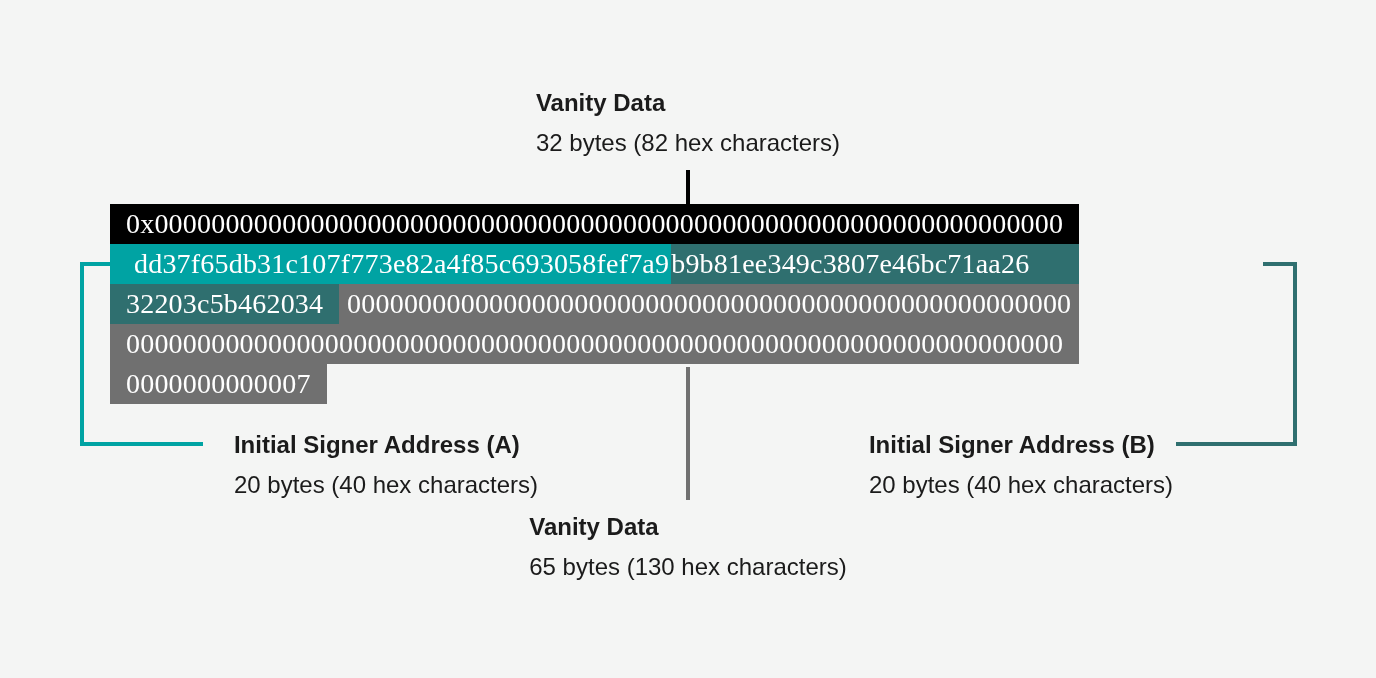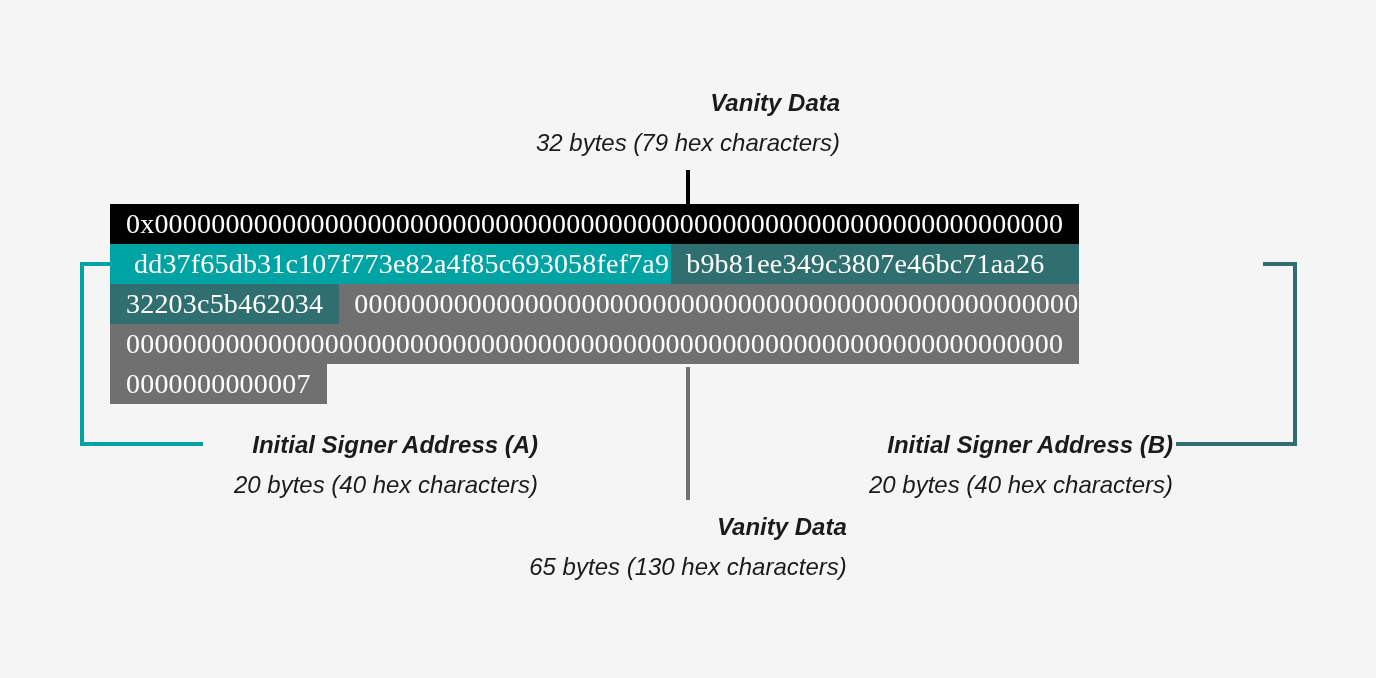--- a/index.html
+++ b/index.html
@@ -7,21 +7,21 @@
     position: relative;
     width: 1376px;
     height: 678px;
     background: #f4f5f4;
     font-family: "Liberation Sans", sans-serif;
     color: #1b1b1b;
     overflow: hidden;
   }
 
   
-  .ann { position: absolute; text-align: right; white-space: nowrap; font-style: italic; }
+  .ann { position: absolute; text-align: left; white-space: nowrap; }
   .ann-title { font-size: 24px; font-weight: 700; line-height: 30px; }
   .ann-sub   { font-size: 24px; font-weight: 400; line-height: 30px; margin-top: 10px; }
   .ann-top    { left: 688px; top: 88px;  transform: translateX(-50%); }
   .ann-a      { left: 386px; top: 430px; transform: translateX(-50%); }
   .ann-b      { left: 989px; top: 430px; transform: translateX(-50%); margin-left: 32px; }
   .ann-bottom { left: 688px; top: 512px; transform: translateX(-50%); }
 
   
   .connector { position: absolute; width: 4px; }
   .connector-top    { left: 686px; top: 170px; height: 34px;  background: #000000; }
@@ -37,22 +37,22 @@
     font-family: Liberation Serif, serif;
     font-size: 28px;
     letter-spacing: 0.2px;
     color: #ffffff;
   }
   .hex-row { display: flex; height: 40px; line-height: 40px; white-space: pre; }
   .seg { display: block; height: 40px; }
   .seg-black  { background: #000000; padding: 0 16px; }
   .seg-teal-a { background: #00a3a3; padding: 0 2px 0 24px; }
   .seg-teal-b { background: #2f6f6f; }
-  .seg-gray   { background: #707070; }
-  .pad-lead   { padding-left: 15px; }
+  .seg-gray   { background: #707070; text-align: center; }
+  .pad-lead   { }
   .pad-first  { padding: 0 16px 0 16px; }
   .pad-full   { padding: 0 16px; }
   .grow       { flex: 1 1 auto; }
 
   
   .bk { position: absolute; }
   .bk-a { background: #00a3a3; }
   .bk-b { background: #2f6f6f; }
   .bk-a-top  { left: 80px;   top: 262px; width: 30px;  height: 4px; }
   .bk-a-side { left: 80px;   top: 262px; width: 4px;   height: 184px; }
@@ -61,21 +61,21 @@
   .bk-b-side { left: 1293px; top: 262px; width: 4px;   height: 184px; }
   .bk-b-bot  { left: 1176px; top: 442px; width: 121px; height: 4px; }
 </style>
 </head>
 <body>
 
 <div class="canvas">
 
   <div class="ann ann-top">
     <div class="ann-title">Vanity Data</div>
-    <div class="ann-sub">32 bytes (79 hex characters)</div>
+    <div class="ann-sub">32 bytes (82 hex characters)</div>
   </div>
 
   <div class="connector connector-top"></div>
 
   <div class="hex-block">
     <div class="hex-row">
       <span class="seg seg-black">0x0000000000000000000000000000000000000000000000000000000000000000</span>
     </div>
     <div class="hex-row">
       <span class="seg seg-teal-a">dd37f65db31c107f773e82a4f85c693058fef7a9</span>

